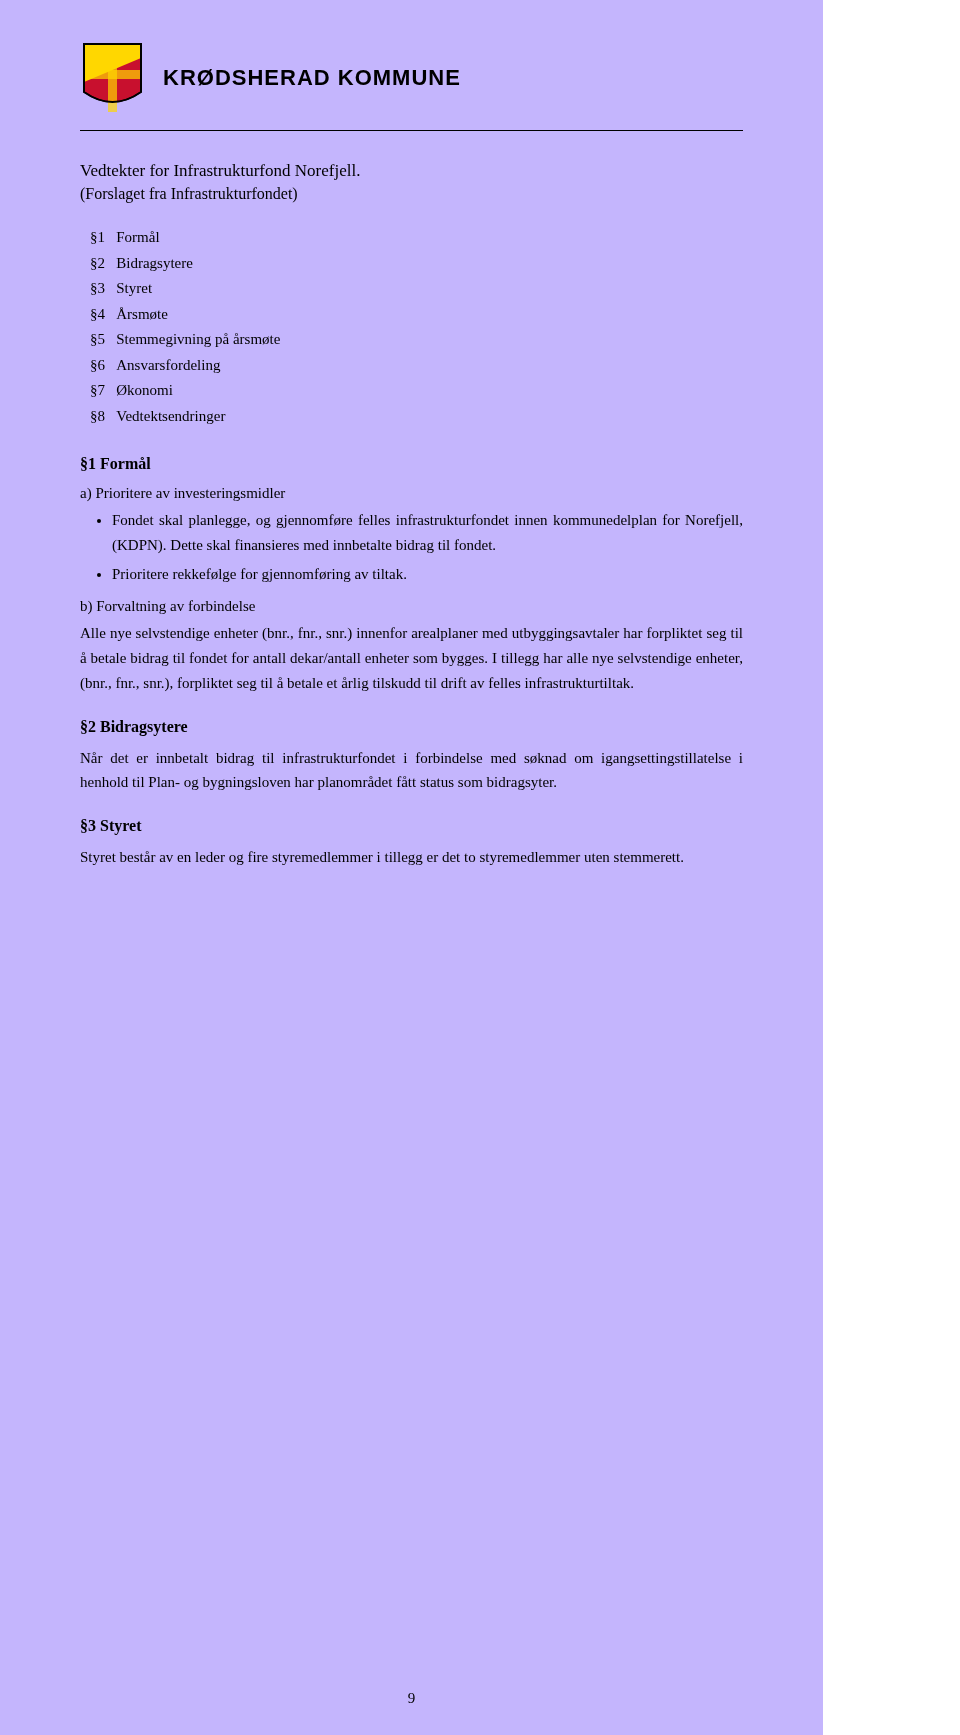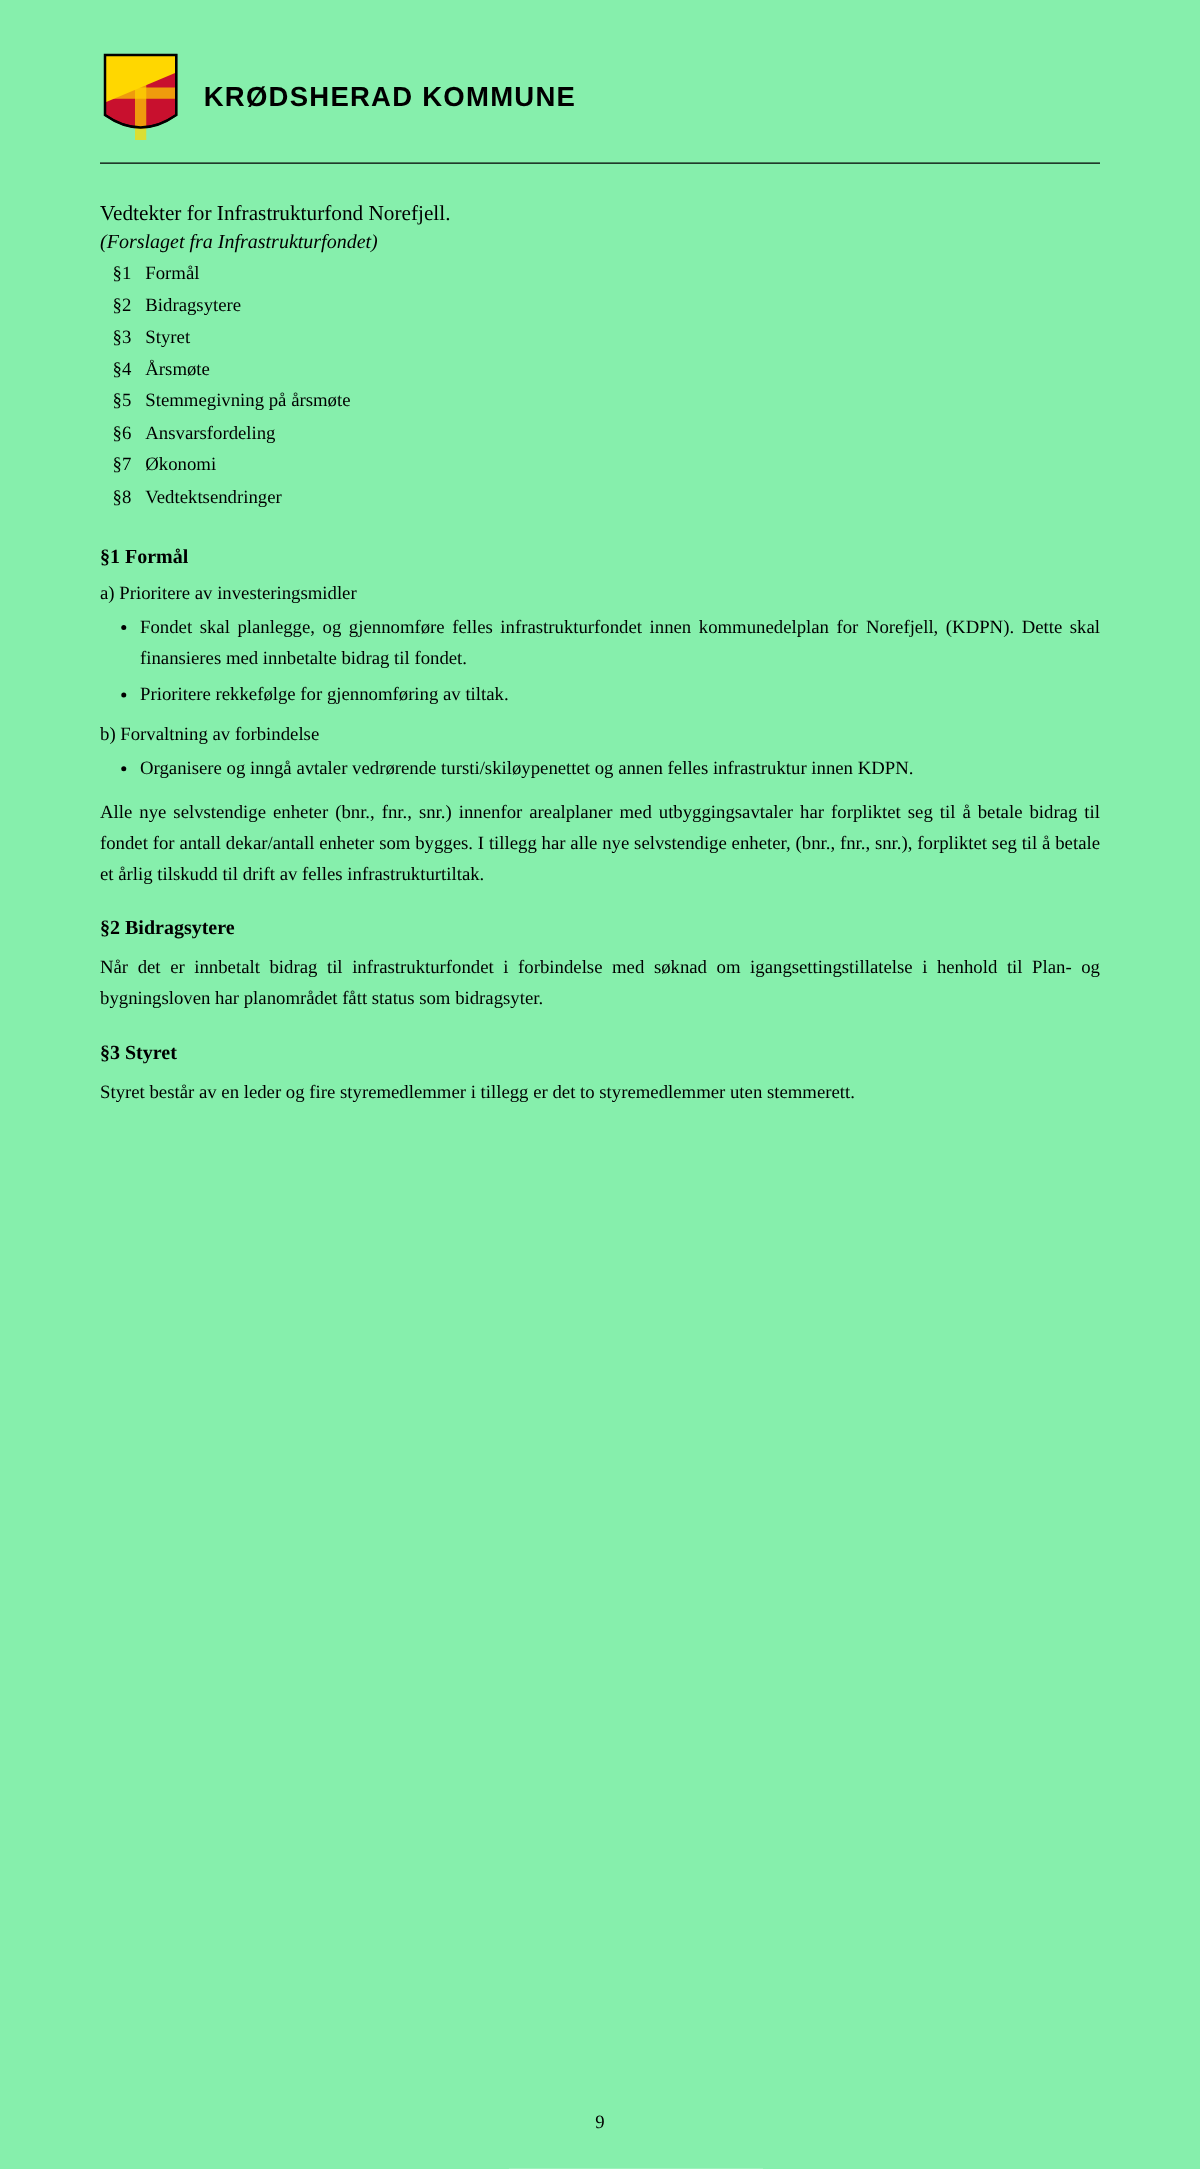--- a/index.html
+++ b/index.html
@@ -12,23 +12,23 @@
       background: #ffffff;
       font-family: "Times New Roman", Times, serif;
       font-size: 15px;
       color: #000000;
       width: 960px;
       min-height: 1735px;
       position: relative;
     }
 
     .page {
-      width: 960px;
+      width: 823px;
       min-height: 1735px;
-      background: #86efac;
+      background: #c4b5fd;
       padding: 40px 80px 60px 80px;
       position: relative;
     }
 
     .header {
       display: flex;
       align-items: center;
       margin-bottom: 30px;
       border-bottom: 1px solid #000;
       padding-bottom: 15px;
@@ -51,22 +51,21 @@
 
     .main-title {
       font-size: 17px;
       font-weight: normal;
       margin-bottom: 4px;
       margin-top: 28px;
     }
 
     .sub-title {
       font-size: 16px;
-      font-style: italic;
-      margin-bottom: 4px;
+      margin-bottom: 22px;
     }
 
     .toc {
       margin-bottom: 26px;
       margin-left: 10px;
     }
 
     .toc-item {
       font-size: 15px;
       line-height: 1.7;
@@ -160,23 +159,20 @@
   <div class="section-heading">§1  Formål</div>
 
 
   <div class="sub-section-label">a) Prioritere av investeringsmidler</div>
   <ul class="bullet-list">
     <li>Fondet skal planlegge, og gjennomføre felles infrastrukturfondet innen kommunedelplan for Norefjell, (KDPN). Dette skal finansieres med innbetalte bidrag til fondet.</li>
     <li>Prioritere rekkefølge for gjennomføring av tiltak.</li>
   </ul>
 
   <div class="sub-section-label">b) Forvaltning av forbindelse</div>
-  <ul class="bullet-list">
-    <li>Organisere og inngå avtaler vedrørende tursti/skiløypenettet og annen felles infrastruktur innen KDPN.</li>
-  </ul>
 
   <div class="paragraph">Alle nye selvstendige enheter (bnr., fnr., snr.) innenfor arealplaner med utbyggingsavtaler har forpliktet seg til å betale bidrag til fondet for antall dekar/antall enheter som bygges. I tillegg har alle nye selvstendige enheter, (bnr., fnr., snr.), forpliktet seg til å betale et årlig tilskudd til drift av felles infrastrukturtiltak.</div>
 
   <div class="section-heading">§2  Bidragsytere</div>
 
 
   <div class="paragraph">Når det er innbetalt bidrag til infrastrukturfondet i forbindelse med søknad om igangsettingstillatelse i henhold til Plan- og bygningsloven har planområdet fått status som bidragsyter.</div>
 
   <div class="section-heading">§3  Styret</div>
 

